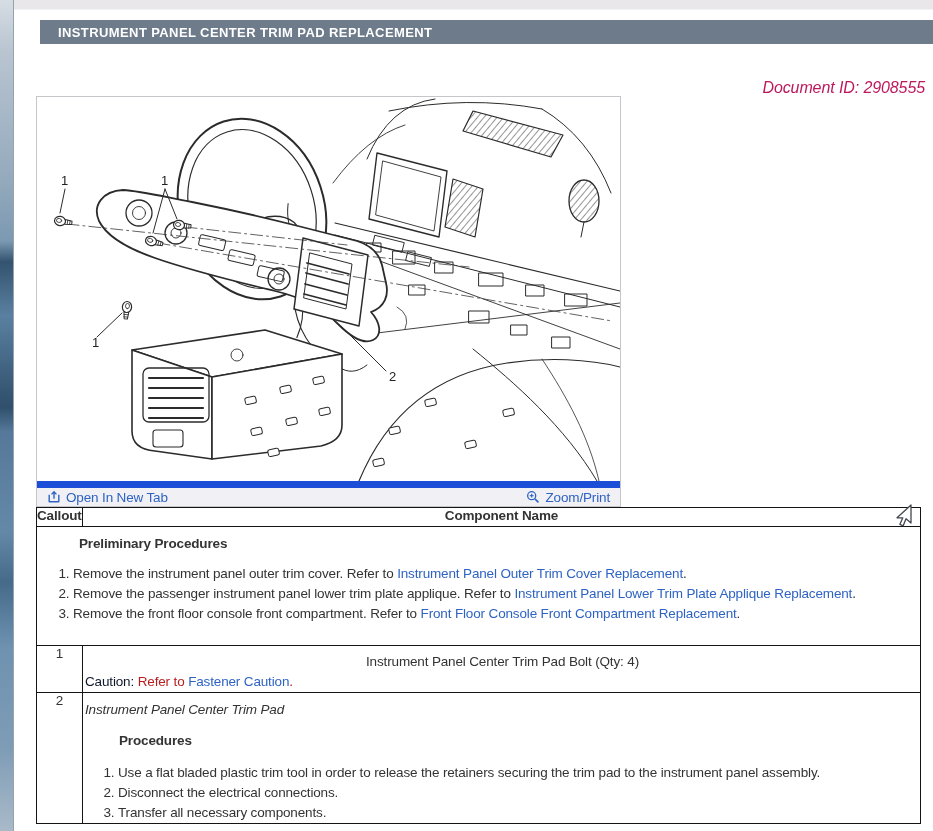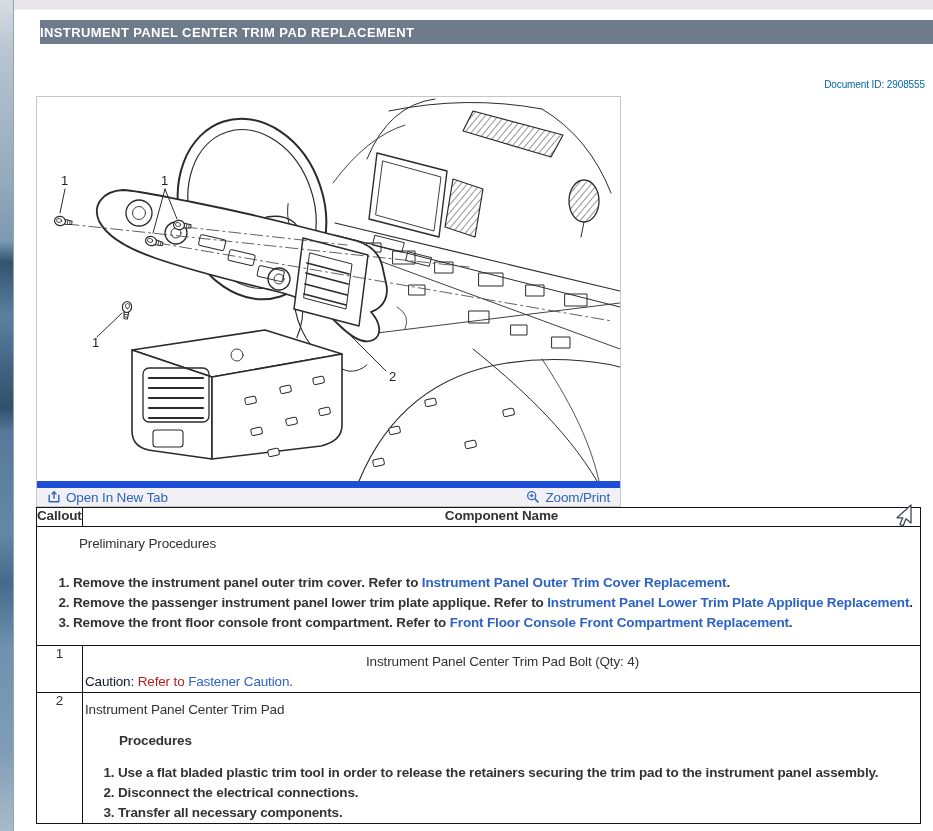--- a/index.html
+++ b/index.html
@@ -9,54 +9,54 @@
   
   .left-strip{position:absolute;left:0;top:0;width:13px;height:831px;
     background:linear-gradient(180deg,#d6dde4 0%,#b9c5d1 6%,#93a9bc 22%,#7b99b2 29%,
       #33536f 31.5%,#5a80a1 38%,#2f4f6b 49%,#56799b 52%,#6488a8 64%,#456a8a 70%,
       #6e92b0 78%,#7e9cb6 90%,#a9bac9 100%);
     border-right:1px solid #96a3ae;}
   .top-strip{position:absolute;left:14px;top:0;right:0;height:9px;background:#e9e7ea;border-bottom:1px solid #f2f1f3;}
 
   
   .title-bar{position:absolute;left:40px;top:20px;right:0;height:24px;background:#6e7b8b;
-    display:flex;align-items:center;box-sizing:border-box;}
+    display:flex;align-items:center;padding-left:18px;box-sizing:border-box;}
   .title-bar span{color:#ffffff;font-size:13px;font-weight:600;letter-spacing:.4px;}
 
-  .doc-id{position:absolute;top:79px;right:8px;font-size:10px;color:#0369a1;letter-spacing:-0.1px;}
+  .doc-id{position:absolute;top:79px;right:8px;font-size:16px;color:#be185d;letter-spacing:-0.1px;font-style:italic;}
 
   
   .figure-wrap{position:absolute;left:36px;top:96px;width:583px;border:1px solid #c6c6ca;background:#fff;}
   .figure-image{width:583px;height:384px;display:block;background:#fff;}
   .links-bar{height:25px;background:#f1f1f5;border-top:7px solid #1d4ed8;display:flex;align-items:center;
     justify-content:space-between;padding:0 10px;box-sizing:border-box;}
   .si-link{display:flex;align-items:center;gap:5px;color:#2e63c3;font-size:13.5px;text-decoration:none;cursor:pointer;}
   .si-link svg{display:block;}
 
   
   table.si-table{position:absolute;left:36px;top:507px;width:885px;border-collapse:collapse;table-layout:fixed;}
   table.si-table th,table.si-table td{border:1.5px solid #141414;padding:0;vertical-align:top;
     font-size:13.5px;color:#333;}
   col.callout-col{width:46px;}
   th{font-weight:bold;height:18px;vertical-align:middle;}
   th.th-callout{text-align:left;padding-left:1px;}
   th.th-component{text-align:center;}
   td.callout-cell{text-align:center;vertical-align:middle;font-size:13.5px;}
   .prelim-cell{height:118px;}
-  .prelim-title{font-weight:normal;margin:7px 0 0 42px;line-height:19px;}
-  ol.step-list{margin:20px 0 0 0;padding-left:36px;font-weight:bold;}
+  .prelim-title{font-weight:bold;margin:7px 0 0 42px;line-height:19px;}
+  ol.step-list{margin:11px 0 0 0;padding-left:36px;}
   ol.step-list li{line-height:20px;}
   a.inline-link{color:#2e63c3;text-decoration:none;cursor:pointer;}
   .row1-cell{height:46px;}
   .row1-cell .name{margin:6px 0 0 2px;line-height:19px;text-align:center;}
   .caution-line{margin:1px 0 0 2px;line-height:19px;}
   .red{color:#b91c1c;}
   .red-bold{color:#0f172a;font-weight:normal;}
   .row2-cell{height:118px;}
-  .row2-cell .name{margin:7px 0 12px 2px;line-height:19px;}
+  .row2-cell .name{margin:7px 0 12px 2px;line-height:19px;font-style:italic;}
   .proc-title{font-weight:bold;margin:2px 0 12px 36px;line-height:19px;}
   .row2-cell ol.step-list{margin-top:13px;padding-left:35px;}
 
   
   .diagram *{vector-effect:none;}
   .diagram text{font-family:"Liberation Sans","DejaVu Sans",sans-serif;font-size:13px;fill:#222;}
 
   .cursor{position:absolute;left:889px;top:503px;}
 </style>
 </head>

